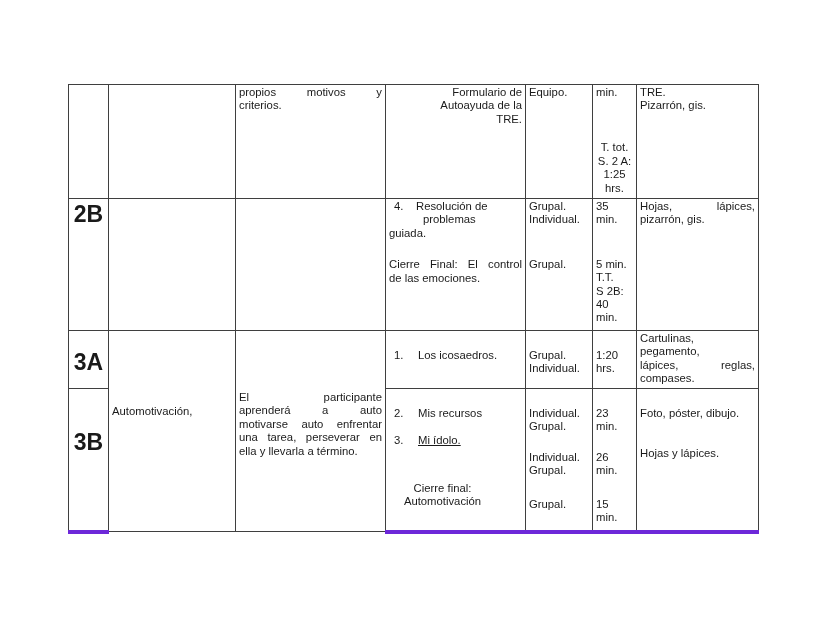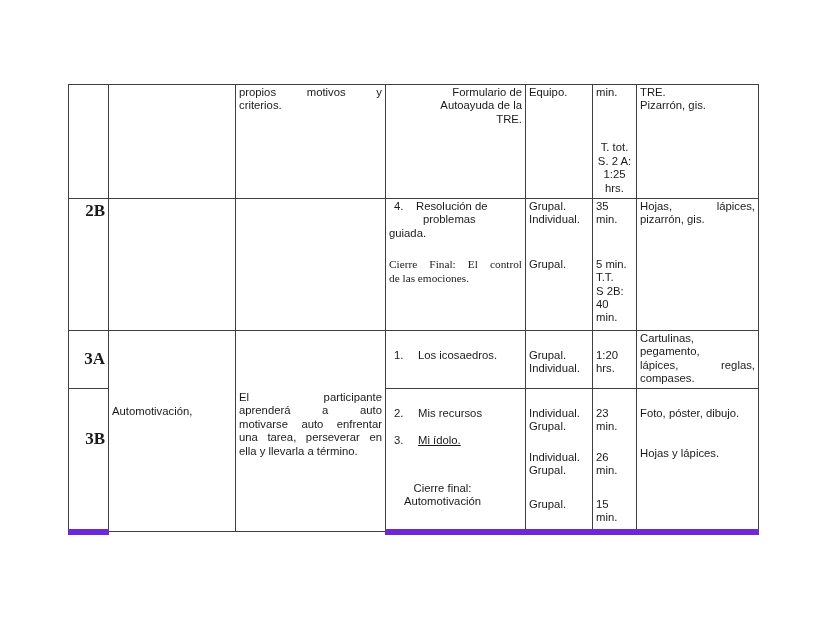--- a/index.html
+++ b/index.html
@@ -13,37 +13,36 @@
     font-size:11.3px;line-height:13.4px;
   }
   td{
     border:1px solid #3f3f3f;vertical-align:top;
     padding:1px 3px;overflow:hidden;
   }
   tr.rw1{height:114px;}
   tr.rw2{height:132px;}
   tr.rw3a{height:58px;}
   tr.rw3b{height:143px;}
-  table.sched tr:last-child td{border-bottom:6px solid #6d28d9;}
+  table.sched tr:last-child td{border-bottom:4px solid #6d28d9;}
   .rowlabel{
-    text-align:right;font-weight:bold;font-size:17px;line-height:1.05;
+    text-align:center;font-weight:bold;font-size:23px;line-height:1.05;
     letter-spacing:0px;
-    font-family:Liberation Serif, serif;
   }
   .pl2b{padding-top:3px;}
   .pl3a{padding-top:19px;}
   .pl3b{padding-top:41px;}
   .jline{display:flex;justify-content:space-between;}
   .num{display:inline-block;margin-left:5px;width:22px;}
   .numw{display:inline-block;margin-left:5px;width:24px;}
   .ind34{padding-left:34px;}
   .ind33{padding-left:33px;text-align:right;}
   .ctr{text-align:center;padding-right:26px;}
   .mt13{margin-top:17px;}
-  .mt18{margin-top:18px;font-family:Liberation Serif, serif;}
+  .mt18{margin-top:18px;}
   .mt20{margin-top:20px;}
   .mt26{margin-top:14px;text-decoration:underline;}
   .mt27{margin-top:27px;}
   .mt31{margin-top:31px;}
   .mt34{margin-top:34px;}
   .mt42{margin-top:42px;text-align:center;}
   .mt59{margin-top:59px;}
   .mt73{margin-top:73px;}
 </style>
 </head>

